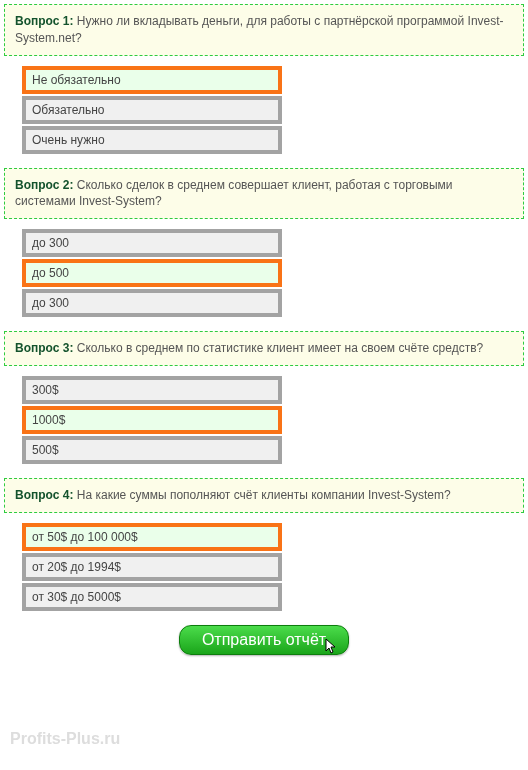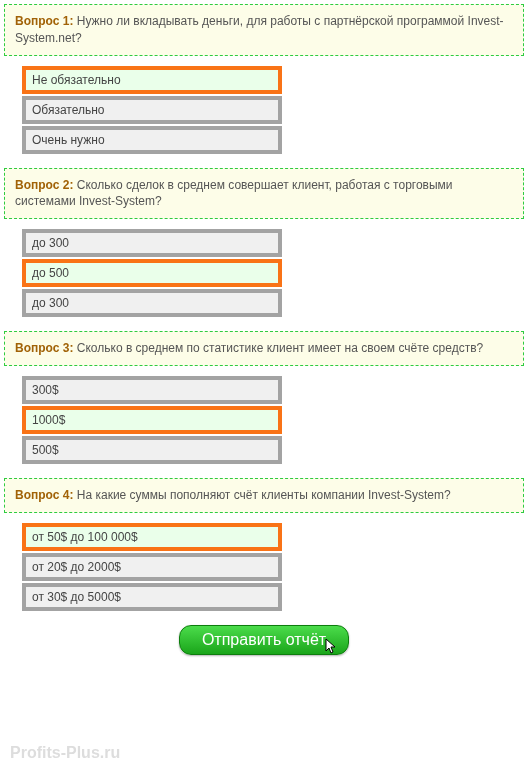--- a/index.html
+++ b/index.html
@@ -13,21 +13,21 @@
     }
     .question-box {
       border: 1px dashed #2ecc40;
       background: #fdfde8;
       padding: 8px 10px;
       margin-bottom: 10px;
       line-height: 1.4;
     }
     .question-label {
       font-weight: bold;
-      color: #a16207;
+      color: #14532d;
     }
     .question-text {
       color: #555;
     }
     .options {
       margin: 4px 0 14px 18px;
     }
     .option {
       border: 4px solid #a3a3a3;
       background: #f0f0f0;
@@ -62,21 +62,21 @@
       position: absolute;
       left: 50%;
       margin-left: 56px;
       top: 12px;
       font-size: 16px;
       pointer-events: none;
     }
     .watermark {
       position: absolute;
       left: 6px;
-      bottom: 4px;
+      bottom: 18px;
       color: #ddd;
       font-size: 16px;
       font-weight: bold;
     }
     .page-wrap {
       position: relative;
       min-height: 762px;
     }
   </style>
 </head>
@@ -98,21 +98,21 @@
       </div>
       <div class="question-box"><span class="question-label">Вопрос 3:</span> <span class="question-text">Сколько в среднем по статистике клиент имеет на своем счёте средств?</span></div>
       <div class="options">
         <div class="option">300$</div>
         <div class="option selected">1000$</div>
         <div class="option">500$</div>
       </div>
       <div class="question-box"><span class="question-label">Вопрос 4:</span> <span class="question-text">На какие суммы пополняют счёт клиенты компании Invest-System?</span></div>
       <div class="options">
         <div class="option selected">от 50$ до 100 000$</div>
-        <div class="option">от 20$ до 2000$</div>
+        <div class="option">от 20$ до 1994$</div>
         <div class="option">от 30$ до 5000$</div>
       </div>
     </div>
 
 <div class="submit-wrap">
   <button class="submit-btn">Отправить отчёт</button>
   <span class="cursor-icon">
     <svg width="18" height="22" viewBox="0 0 18 22">
       <path d="M6 2 L6 14 L9 11 L11 16 L13 15 L11 10 L15 10 Z" fill="#fff" stroke="#000" stroke-width="1"></path>
     </svg>

